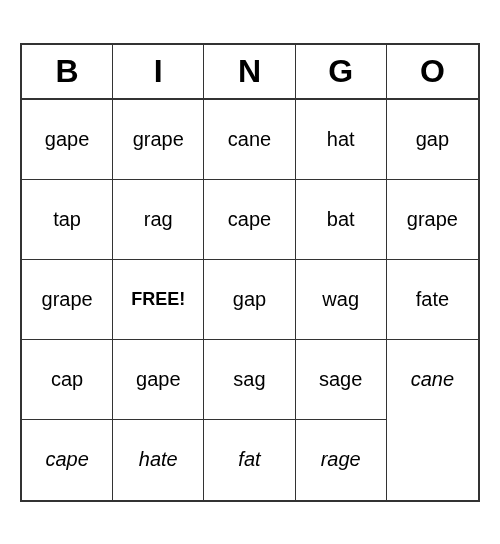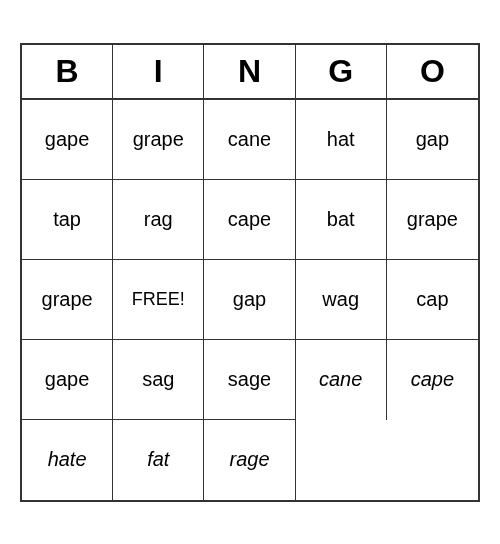--- a/index.html
+++ b/index.html
@@ -62,21 +62,21 @@
     }
 
     .bingo-grid .bingo-cell:nth-last-child(-n+5) {
       border-bottom: none;
       font-style: italic;
     }
 
     .free-cell {
       font-size: 18px;
       font-variant: small-caps;
-      font-weight: normal;
+      font-weight: bold;
     }
   </style>
 </head>
 <body>
 
 <div class="bingo-card">
   <div class="bingo-header">
   <div class="bingo-header-cell">B</div>
       <div class="bingo-header-cell">I</div>
       <div class="bingo-header-cell">N</div>
@@ -91,20 +91,21 @@
       <div class="bingo-cell">gap</div>
       <div class="bingo-cell">tap</div>
       <div class="bingo-cell">rag</div>
       <div class="bingo-cell">cape</div>
       <div class="bingo-cell">bat</div>
       <div class="bingo-cell">grape</div>
       <div class="bingo-cell">grape</div>
       <div class="bingo-cell free-cell">FREE!</div>
       <div class="bingo-cell">gap</div>
       <div class="bingo-cell">wag</div>
+      <div class="bingo-cell">fate</div>
       <div class="bingo-cell">cap</div>
       <div class="bingo-cell">gape</div>
       <div class="bingo-cell">sag</div>
       <div class="bingo-cell">sage</div>
       <div class="bingo-cell">cane</div>
       <div class="bingo-cell">cape</div>
       <div class="bingo-cell">hate</div>
       <div class="bingo-cell">fat</div>
       <div class="bingo-cell">rage</div>
     </div>

